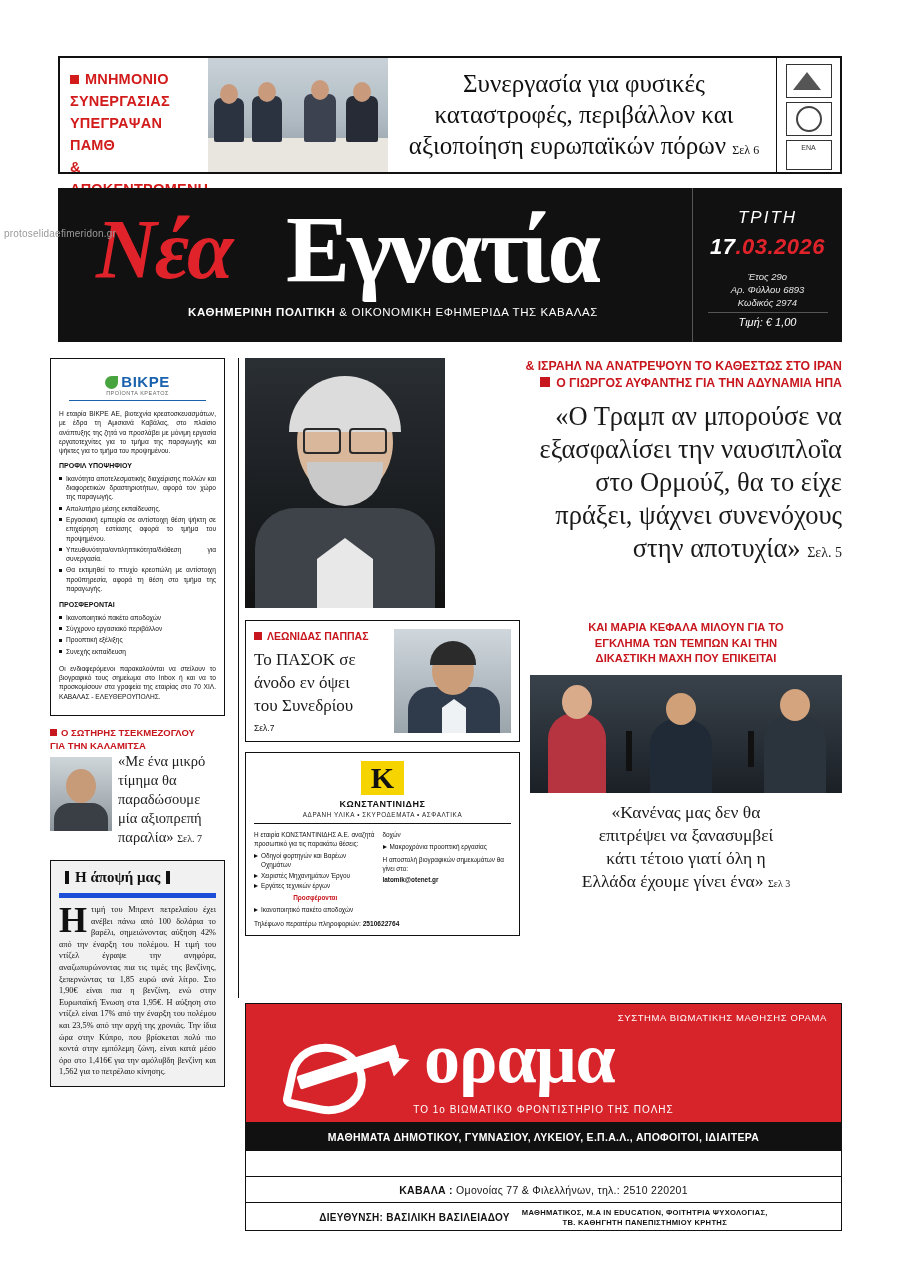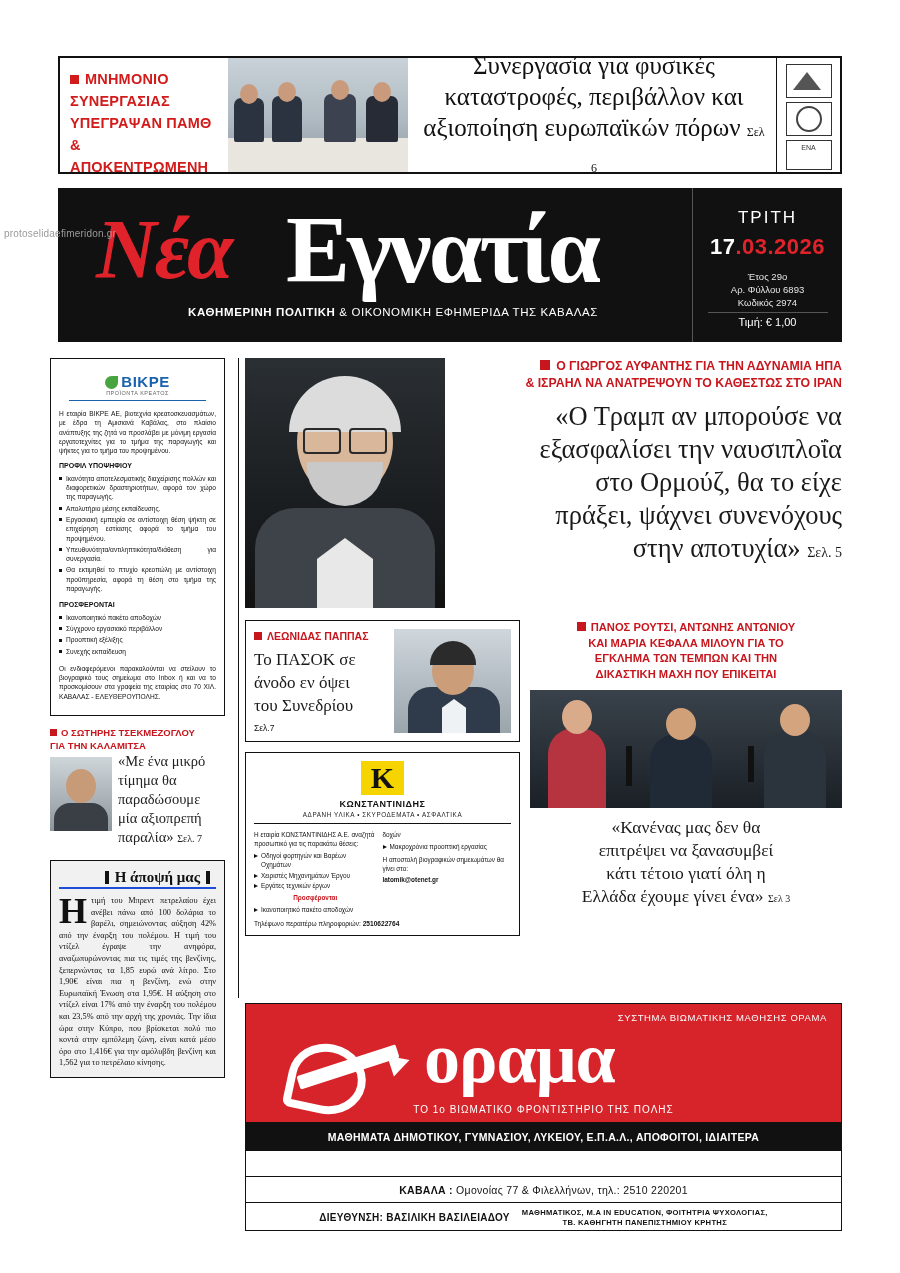--- a/index.html
+++ b/index.html
@@ -18,21 +18,21 @@
     position:absolute;left:4px;top:228px;z-index:40;
     font-family:"Liberation Sans", sans-serif;
     font-size:10px;color:#9a9a9a;letter-spacing:.2px;
   }
 
   
   .topbanner{
     position:absolute;left:58px;top:56px;width:784px;height:118px;
     border:2px solid #111;background:#fff;box-sizing:border-box;display:flex;
   }
-  .tb-left{width:168px;padding:10px 6px 6px 10px;box-sizing:border-box;}
+  .tb-left{width:148px;padding:10px 6px 6px 10px;box-sizing:border-box;}
   .tb-left .l{
     font-family:"Liberation Sans", sans-serif;
     font-weight:bold;font-size:14.5px;line-height:22px;color:#d21b1b;
     letter-spacing:.2px;
   }
   .tb-left .sq{display:inline-block;width:9px;height:9px;background:#d21b1b;margin-right:6px;}
   .tb-photo{width:180px;height:100%;overflow:hidden;position:relative;background:#b9c4cc;}
   .tb-photo .wall{position:absolute;inset:0;background:linear-gradient(180deg,#c9d2d8 0%,#aeb9c1 55%,#8d979e 100%);}
   .tb-photo .table{position:absolute;left:0;right:0;bottom:0;height:34px;background:#e9e6df;}
   .tb-photo .p{position:absolute;bottom:30px;background:#2b3240;border-radius:7px 7px 2px 2px;}
@@ -65,21 +65,21 @@
     font-family:"Liberation Serif", serif;font-weight:bold;
     font-size:96px;color:#fff;line-height:96px;letter-spacing:-3px;
   }
   .mast-sub{
     position:absolute;left:130px;top:118px;width:520px;
     font-family:"Liberation Sans", sans-serif;font-size:11.5px;letter-spacing:.6px;
   }
   .mast-sub b{font-weight:bold;}
   .mast-right{
     position:absolute;right:0;top:0;width:150px;height:154px;
-    border-left:1px solid #555;box-sizing:border-box;text-align:center;
+    border-left:1px solid #555;box-sizing:border-box;text-align:center;font-style:italic;
   }
   .mast-day{margin-top:20px;font-family:"Liberation Sans",sans-serif;font-size:17px;letter-spacing:2px;color:#fff;}
   .mast-date{margin-top:6px;font-family:"Liberation Sans",sans-serif;font-size:22px;color:#e0232a;font-weight:bold;letter-spacing:.5px;}
   .mast-date .d{color:#fff;}
   .mast-meta{margin-top:10px;font-family:"Liberation Sans",sans-serif;font-size:9.5px;line-height:13px;color:#e6e6e6;}
   .mast-price{margin-top:3px;font-family:"Liberation Sans",sans-serif;font-size:11px;color:#fff;border-top:1px solid #555;padding-top:3px;width:120px;margin-left:auto;margin-right:auto;}
 
   
   .colL{position:absolute;left:50px;top:358px;width:175px;}
   .adbox{border:1px solid #111;box-sizing:border-box;padding:8px 8px 8px 8px;background:#fff;}
@@ -97,21 +97,21 @@
   .teaser{margin-top:10px;}
   .teaser .kick{font-family:"Liberation Sans",sans-serif;font-size:9.5px;font-weight:bold;color:#c7161d;line-height:13px;}
   .teaser .kick .sq{display:inline-block;width:7px;height:7px;background:#c7161d;margin-right:4px;}
   .teaser .photo{width:62px;height:74px;margin-top:5px;float:left;margin-right:6px;background:linear-gradient(180deg,#cfd6da,#8d969c);position:relative;overflow:hidden;}
   .teaser .photo .face{position:absolute;left:16px;top:12px;width:30px;height:34px;border-radius:50%;background:#c79a78;}
   .teaser .photo .body{position:absolute;left:4px;bottom:0;width:54px;height:28px;background:#3a3f46;border-radius:16px 16px 0 0;}
   .teaser .txt{font-family:"Liberation Serif",serif;font-size:14.5px;line-height:19px;color:#222;}
   .teaser .txt .sel{font-size:10px;}
 
   .opinion{margin-top:12px;border:1px solid #111;padding:8px;box-sizing:border-box;background:#f1f1f1;}
-  .opinion .h{font-family:"Liberation Serif",serif;font-weight:bold;font-size:15px;text-align:right;border-bottom:2px solid #1d4ed8;padding-bottom:1px;margin-bottom:6px;}
+  .opinion .h{font-family:"Liberation Serif",serif;font-weight:bold;font-size:15px;text-align:left;border-bottom:5px solid #1d4ed8;padding-bottom:7px;margin-bottom:6px;}
   .opinion .h .bar{display:inline-block;width:4px;height:13px;background:#111;vertical-align:-2px;margin:0 6px;}
   .opinion .body{font-family:"Liberation Serif",serif;font-size:8.3px;line-height:11.6px;text-align:justify;}
   .opinion .body:first-letter{}
   .dropcap{float:left;font-size:36px;line-height:28px;font-weight:bold;padding:2px 4px 0 0;font-family:"Liberation Serif",serif;}
 
   
   .mainarea{position:absolute;left:245px;top:358px;width:597px;}
   .lead{display:flex;}
   .lead-photo{width:200px;height:250px;background:#111;position:relative;overflow:hidden;flex:0 0 200px;}
   .lp-bg{position:absolute;inset:0;background:linear-gradient(180deg,#2a2f33 0%,#1a1d20 60%,#111 100%);}
@@ -317,22 +317,22 @@
       <div class="lead-photo">
         <div class="lp-bg"></div>
         <div class="lp-body"></div>
         <div class="lp-shirt"></div>
         <div class="lp-head"></div>
         <div class="lp-hair"></div>
         <div class="lp-beard"></div>
         <div class="lp-glass"></div>
       </div>
       <div class="lead-text">
+        <div class="kicker">&amp; ΙΣΡΑΗΛ ΝΑ ΑΝΑΤΡΕΨΟΥΝ ΤΟ ΚΑΘΕΣΤΩΣ ΣΤΟ ΙΡΑΝ</div>
         <div class="kicker"><span class="sq"></span><span>Ο ΓΙΩΡΓΟΣ ΑΥΦΑΝΤΗΣ ΓΙΑ ΤΗΝ ΑΔΥΝΑΜΙΑ ΗΠΑ</span></div>
-        <div class="kicker">&amp; ΙΣΡΑΗΛ ΝΑ ΑΝΑΤΡΕΨΟΥΝ ΤΟ ΚΑΘΕΣΤΩΣ ΣΤΟ ΙΡΑΝ</div>
         <div class="lead-head">
           <div>«Ο Τραμπ αν μπορούσε να</div>
           <div>εξασφαλίσει την ναυσιπλοΐα</div>
           <div>στο Ορμούζ, θα το είχε</div>
           <div>πράξει, ψάχνει συνενόχους</div>
           <div><span>στην αποτυχία»</span> <span class="sel">Σελ. 5</span></div>
         </div>
       </div>
     </div>
 
@@ -376,21 +376,20 @@
               <div class="li">Μακροχρόνια προοπτική εργασίας</div>
               <div style="margin-top:4px">Η αποστολή βιογραφικών σημειωμάτων θα γίνει στο:</div>
               <div class="bold" style="margin-top:2px">latomik@otenet.gr</div>
             </div>
           </div>
           <div class="tel"><span>Τηλέφωνο περαιτέρω πληροφοριών:</span> <b>2510622764</b></div>
         </div>
       </div>
 
       <div class="rcol">
-        <div class="kick"><span class="sq"></span><span>ΠΑΝΟΣ ΡΟΥΤΣΙ, ΑΝΤΩΝΗΣ ΑΝΤΩΝΙΟΥ</span></div>
         <div class="kick">ΚΑΙ ΜΑΡΙΑ ΚΕΦΑΛΑ ΜΙΛΟΥΝ ΓΙΑ ΤΟ</div>
         <div class="kick">ΕΓΚΛΗΜΑ ΤΩΝ ΤΕΜΠΩΝ ΚΑΙ ΤΗΝ</div>
         <div class="kick">ΔΙΚΑΣΤΙΚΗ ΜΑΧΗ ΠΟΥ ΕΠΙΚΕΙΤΑΙ</div>
         <div class="rphoto">
           <div class="bgp"></div>
           <div class="p1"></div>
             <div class="p1h"></div>
           <div class="p2"></div>
             <div class="p2h"></div>
           <div class="p3"></div>

